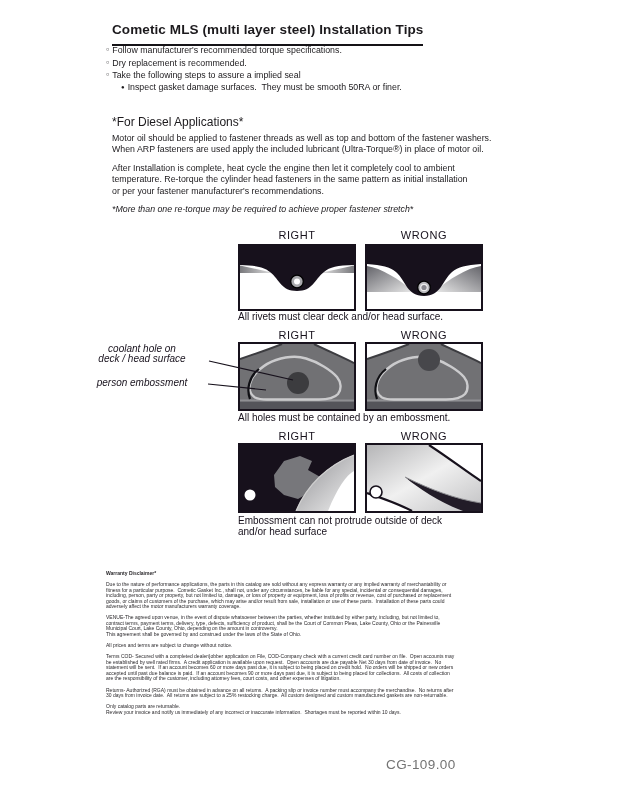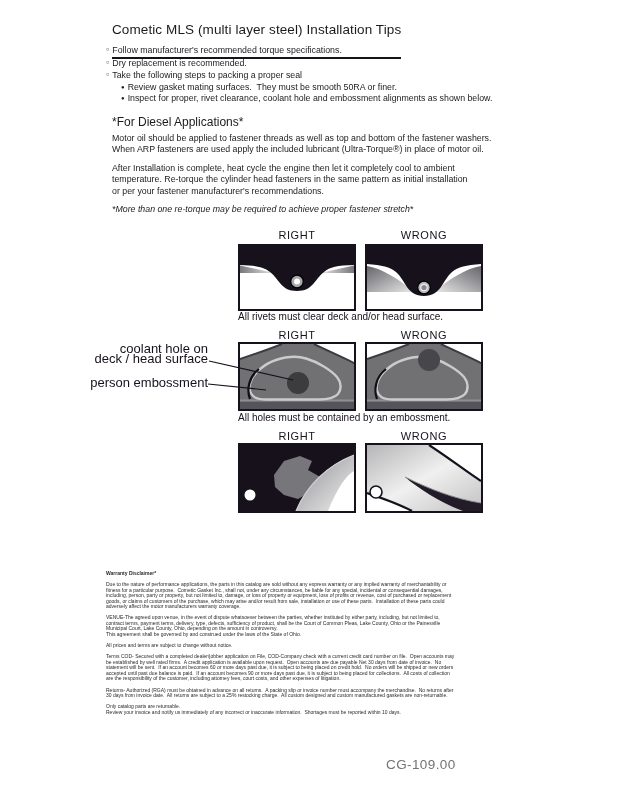--- a/index.html
+++ b/index.html
@@ -4,61 +4,60 @@
 <style>
   html,body { margin:0; padding:0; background:#ffffff; }
   .page {
     position:relative; width:618px; height:800px; background:#ffffff;
     font-family:"Liberation Sans","DejaVu Sans",sans-serif; color:#1c1a1d;
     overflow:hidden;
   }
 
   .title {
     position:absolute; left:112px; top:22px; margin:0;
-    font-size:13.5px; font-weight:normal; letter-spacing:0.1px;
-    border-bottom:2px solid #151317; padding-bottom:20px; display:inline-block;
+    font-size:13.5px; font-weight:bold; letter-spacing:0.1px;
+    border-bottom:2px solid #151317; padding-bottom:7px; display:inline-block;
   }
 
   .bullets { position:absolute; left:106px; top:44px; font-size:8.8px; line-height:11.6px; }
   .bullet, .sub { white-space:pre; }
   .bullet::before { content:"○"; font-size:5.5px; vertical-align:2px; margin-right:3px; }
   .sub { margin-left:15px; }
   .sub::before { content:"●"; font-size:6px; vertical-align:1px; margin-right:3px; }
 
   .diesel-h { position:absolute; left:112px; top:115px; font-size:12px; font-weight:normal; }
   .para { position:absolute; left:112px; font-size:8.8px; line-height:11.4px; white-space:pre; }
   .p1 { top:133px; } .p2 { top:163px; } .p3 { top:204px;font-style:italic; }
 
   .rw-label { position:absolute; width:118px; text-align:center; font-size:11px; letter-spacing:0.6px; color:#17111c; }
   .dbox { position:absolute; width:114px; border:2px solid #17111c; background:#fff; }
   .dbox svg { display:block; }
   .caption { position:absolute; left:238px; font-size:10px; line-height:10.5px; white-space:pre; color:#17111c; }
 
-  .callout { position:absolute; width:132px; text-align:right; font-size:13px; line-height:10px; white-space:pre; color:#17111c; }
+  .callout { position:absolute; width:132px; text-align:center; font-size:10px; line-height:10px; white-space:pre; color:#17111c;font-style:italic; }
   .leader { position:absolute; left:170px; top:340px; pointer-events:none; }
 
   .legal { position:absolute; left:106px; top:571px; width:430px; font-size:5px; line-height:5.4px; color:#2b292c; }
   .legal .lp { white-space:pre; margin:0 0 6px 0; }
   .legal .lh { font-weight:bold; margin-bottom:6px; }
 
   .docnum { position:absolute; left:386px; top:757px; font-size:13.5px; letter-spacing:0.4px; color:#737373; }
 </style>
 </head>
 <body>
 
 <div class="page">
 
   <h1 class="title">Cometic MLS (multi layer steel) Installation Tips</h1>
 
   <div class="bullets">
     <div class="bullet"><span>Follow manufacturer's recommended torque specifications.</span></div>
     <div class="bullet"><span>Dry replacement is recommended.</span></div>
-    <div class="bullet"><span>Take the following steps to packing a proper seal</span></div>
-    <div class="sub"><span>Review gasket mating surfaces.  They must be smooth 50RA or finer.</span></div>
-    <div class="sub"><span>Inspect for proper, rivet clearance, coolant hole and embossment alignments as shown below.</span></div>
+    <div class="bullet"><span>Take the following steps to assure a implied seal</span></div>
+    <div class="sub"><span>Inspect gasket damage surfaces.  They must be smooth 50RA or finer.</span></div>
   </div>
 
   <div class="diesel-h">*For Diesel Applications*</div>
   <div class="para p2">After Installation is complete, heat cycle the engine then let it completely cool to ambient
 temperature. Re-torque the cylinder head fasteners in the same pattern as initial installation
 or per your fastener manufacturer's recommendations.</div>
   <div class="para p1">Motor oil should be applied to fastener threads as well as top and bottom of the fastener washers.
 When ARP fasteners are used apply the included lubricant (Ultra-Torque®) in place of motor oil.</div>
   <div class="para p3">*More than one re-torque may be required to achieve proper fastener stretch*</div>
 
@@ -184,20 +183,22 @@
       <rect width="114" height="66" fill="#ffffff"></rect>
       <path d="M0,0 H62 C82,13 100,27 114,36 L114,66 L45,66 C30,58 12,52 0,48 Z" fill="url(#bandl)"></path>
       <path d="M62,0 C82,13 100,27 114,36" stroke="#17111c" stroke-width="2.2" fill="none"></path>
       <path d="M0,48 C12,52 30,58 45,66" stroke="#17111c" stroke-width="2.2" fill="none"></path>
       <path d="M38,32 C62,44 88,54 114,58 L114,66 L96,66 C74,58 52,44 38,32 Z" fill="#221c28"></path>
       <path d="M38,32 C62,44 88,54 114,58" stroke="#8a8a8e" stroke-width="1" fill="none"></path>
       <circle cx="9" cy="47" r="6" fill="#ffffff" stroke="#17111c" stroke-width="1.6"></circle>
     </svg>
   </div>
 
+  <div class="caption" style="top:516px;">Embossment can not protrude outside of deck
+and/or head surface</div>
 
   <div class="legal">
     <div class="lp lh">Warranty Disclaimer*</div>
     <div class="lp">Due to the nature of performance applications, the parts in this catalog are sold without any express warranty or any implied warranty of merchantability or
 fitness for a particular purpose.  Cometic Gasket Inc., shall not, under any circumstances, be liable for any special, incidental or consequential damages,
 including, person, party or property, but not limited to, damage, or loss of property or equipment, loss of profits or revenue, cost of purchased or replacement
 goods, or claims of customers of the purchase, which may arise and/or result from sale, installation or use of these parts.  Installation of these parts could
 adversely affect the motor manufacturers warranty coverage.</div>
     <div class="lp">VENUE-The agreed upon venue, in the event of dispute whatsoever between the parties, whether instituted by either party, including, but not limited to,
 contract terms, payment terms, delivery, type, defects, sufficiency of product, shall be the Court of Common Pleas, Lake County, Ohio or the Painesville

